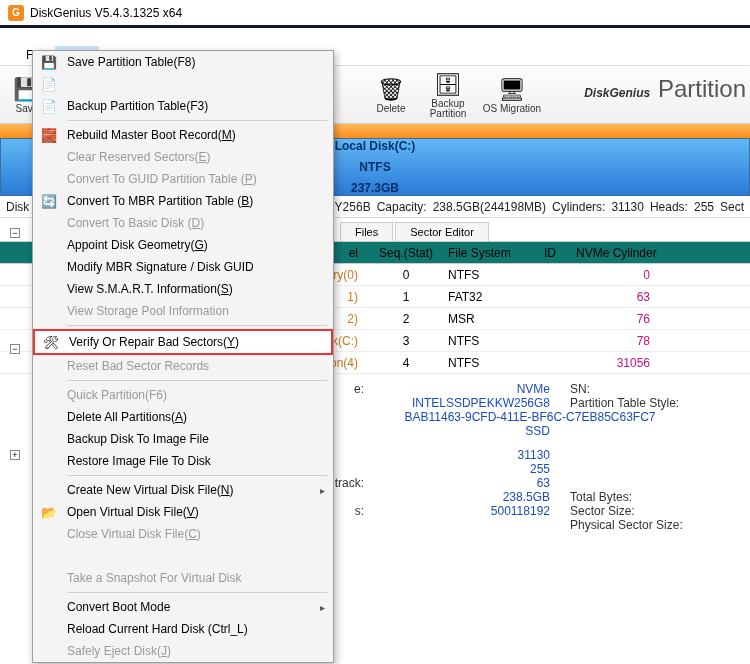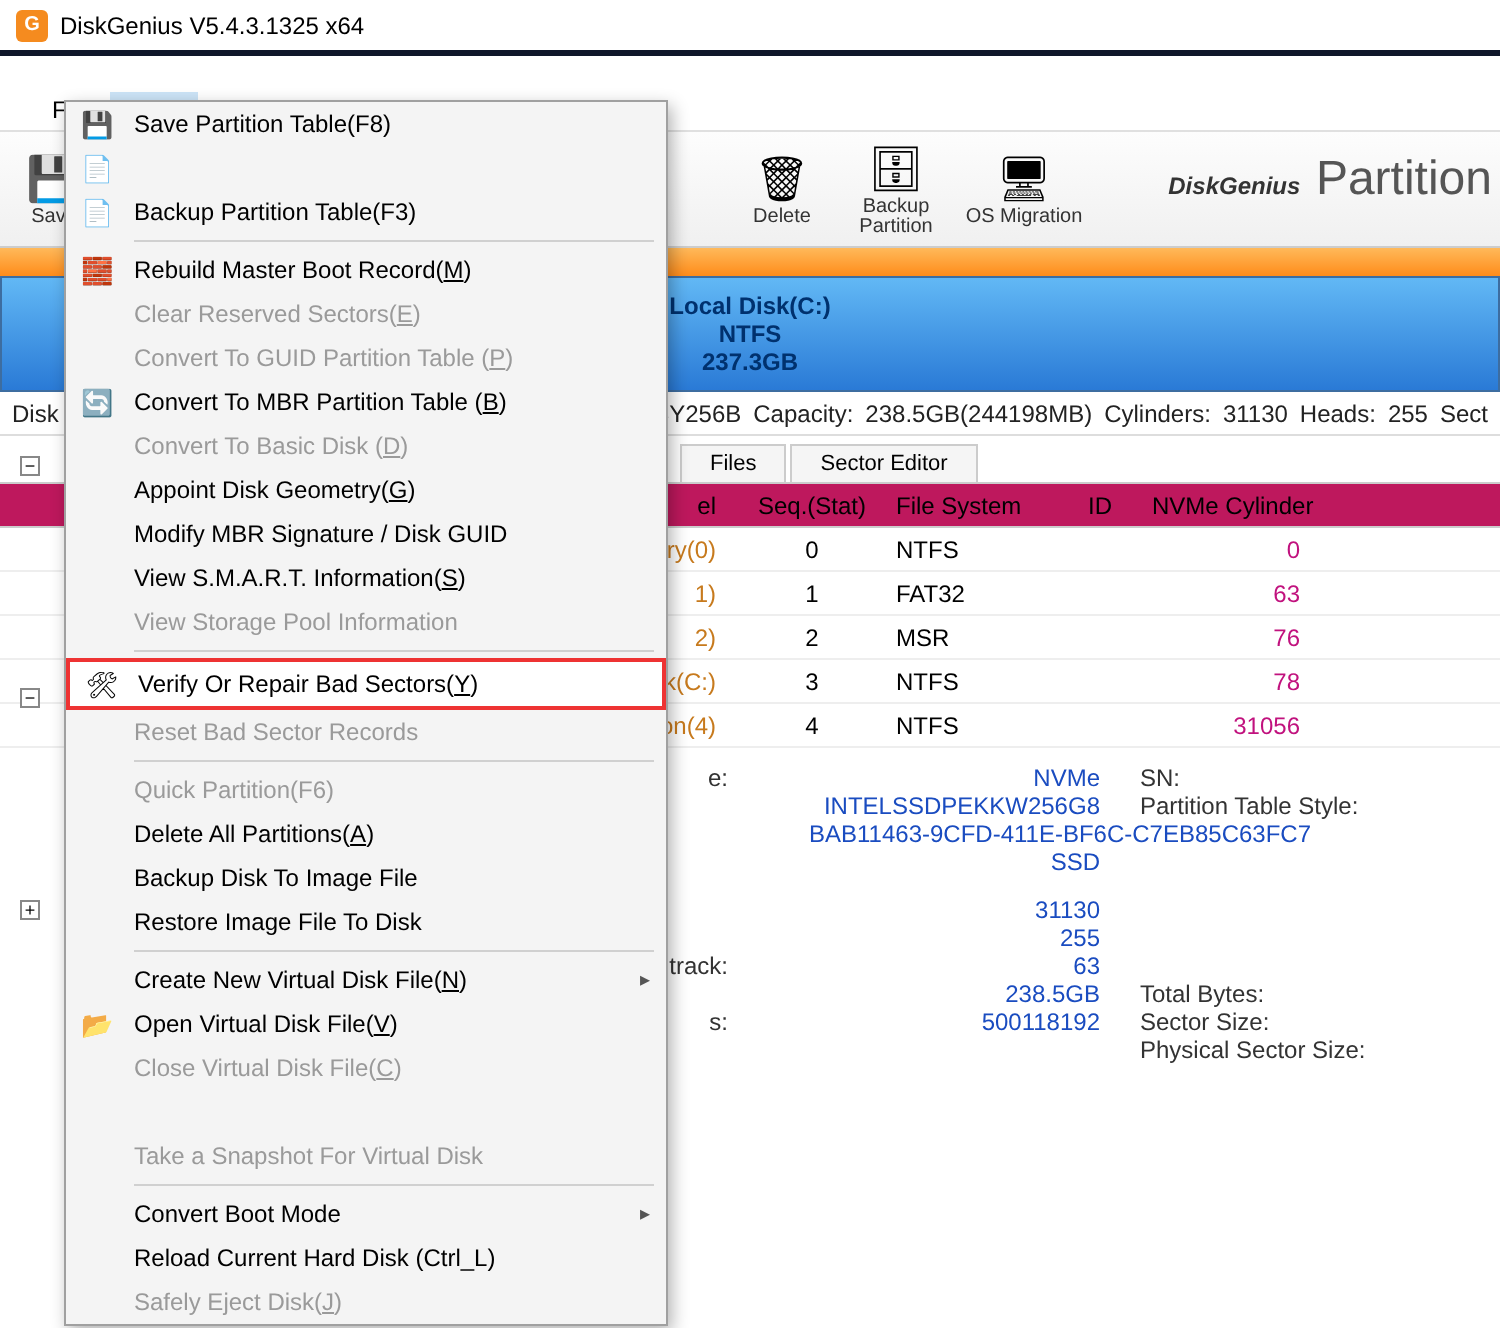--- a/index.html
+++ b/index.html
@@ -10,26 +10,26 @@
 .menubar { height: 22px; display: flex; align-items: center; padding: 0 16px; border-bottom: 1px solid #e0e0e0; margin-top: 16px; }
 .menubar .menu { padding: 2px 10px; cursor: default; }
 .menubar .menu.active { background: #cce4f7; }
 .toolbar { height: 58px; display: flex; align-items: center; background: linear-gradient(#fdfdfd,#f0f0f0); border-bottom: 1px solid #ccc; position: relative; }
 .toolbar .btn { display: flex; flex-direction: column; align-items: center; justify-content: center; width: 50px; height: 48px; margin: 0 2px; cursor: default; }
 .toolbar .btn .icon { width: 28px; height: 28px; display: flex; align-items: center; justify-content: center; font-size: 22px; }
 .toolbar .btn .lbl { font-size: 10px; color: #333; text-align: center; line-height: 10px; }
 .brand { position: absolute; right: 4px; top: 6px; font-size: 28px; font-weight: bold; font-style: italic; color: #333; }
 .brand .sub { font-size: 24px; font-weight: normal; color: #555; font-style: normal; }
 .orange-bar { height: 14px; background: linear-gradient(#ffb95a,#ff8c1a); }
-.disk-banner { height: 58px; background: linear-gradient(#62b8f5,#2a7ad6); border: 1px solid #3d6da0; color: #00316e; text-align: center; display: flex; flex-direction: column; justify-content: center; font-size: 12px; font-weight: bold; }
+.disk-banner { height: 58px; background: linear-gradient(#62b8f5,#2a7ad6); border: 1px solid #3d6da0; color: #00316e; text-align: center; display: flex; flex-direction: column; justify-content: space-between; font-size: 12px; font-weight: bold; }
 .info-row { height: 22px; border-bottom: 1px solid #ddd; padding: 2px 6px; display: flex; align-items: center; gap: 6px; font-size: 12px; color: #222; overflow: hidden; white-space: nowrap; }
 .tabs-row { height: 24px; display: flex; align-items: flex-end; border-bottom: 1px solid #ccc; padding-left: 340px; }
 .tabs-row .tab { padding: 3px 14px; border: 1px solid #ccc; border-bottom: none; background: #f5f5f5; margin-right: 2px; font-size: 11px; }
 .grid-header, .grid-row { display: flex; height: 22px; align-items: center; border-bottom: 1px solid #eee; }
-.grid-header { background: #be185d; border-bottom: 1px solid #ccc; }
+.grid-header { background: #0f766e; border-bottom: 1px solid #ccc; }
 .gh, .gc { padding: 0 6px; overflow: hidden; white-space: nowrap; }
 .col-name { width: 370px; text-align: right; padding-right: 12px; }
 .col-seq { width: 72px; text-align: center; }
 .col-fs { width: 88px; }
 .col-id { width: 40px; text-align: center; }
 .col-cyl { width: 100px; text-align: right; padding-right: 20px; }
 .grid-row .col-name { color: #c77a1d; }
 .grid-row .col-cyl { color: #c1127e; }
 .details { padding: 8px 10px; color: #1a4cc0; font-size: 12px; }
 .details .drow { display: flex; }

